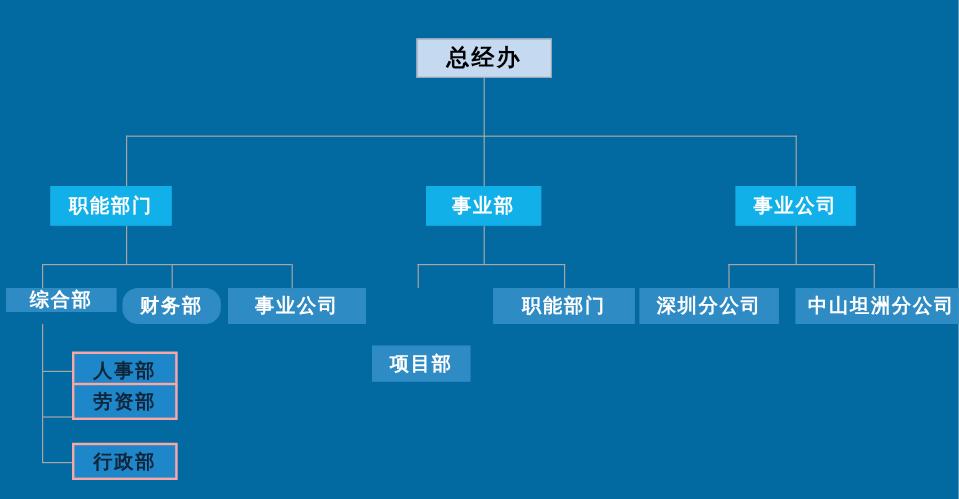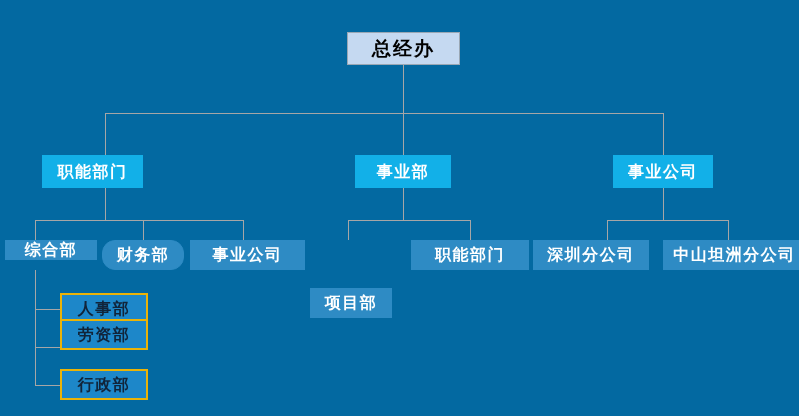--- a/index.html
+++ b/index.html
@@ -61,21 +61,21 @@
     background: #2e8bc4;
     border: 1px solid #2e8bc4;
     color: #ffffff;
     font-size: 16px;
     letter-spacing: 1.5px;
   }
 
   
   .lv4 {
     background: #1d87c9;
-    border: 2px solid #eab308;
+    border: 2px solid #fca5a5;
     color: #11243a;
     font-size: 16px;
     letter-spacing: 1.5px;
   }
 </style>
 </head>
 <body>
 
 <div id="chart-root">
 

